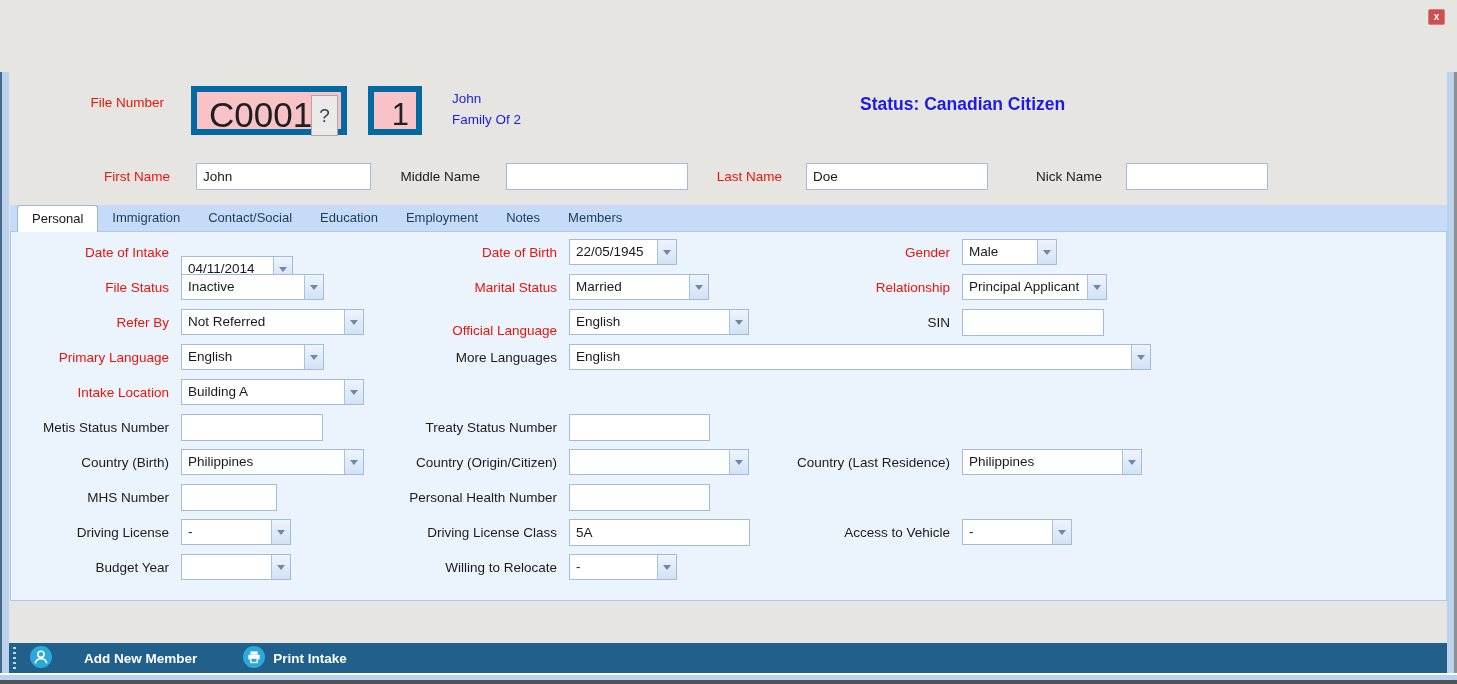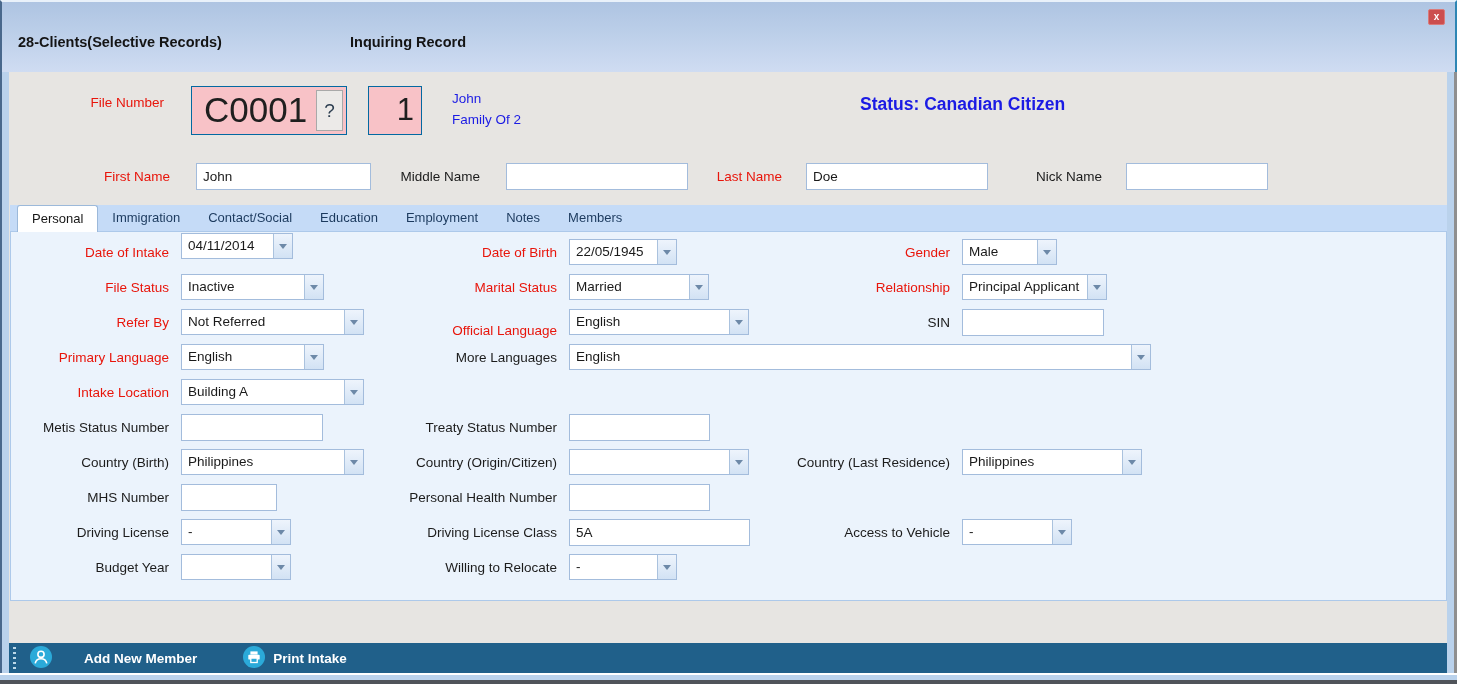--- a/index.html
+++ b/index.html
@@ -25,21 +25,21 @@
     color:#fff; font-size:10px; font-weight:700; line-height:13px; text-align:center; cursor:pointer;
   }
   .frame-left  { position:absolute; left:0; top:72px; bottom:0; width:9px;  background:#bad2ec; border-left:2px solid #49688c; z-index:5; }
   .frame-right { position:absolute; right:0; top:72px; bottom:0; width:10px; background:#bad2ec; border-right:3px solid #8f8f8f; z-index:5; }
   .frame-bottom{ position:absolute; left:0; right:0; bottom:0; height:11px; z-index:6;
     background:linear-gradient(180deg,#ffffff 0 2px,#bad2ec 2px 7px,#50545a 7px 11px); }
 
   
   .file-number-label { position:absolute; left:58px; top:89px; width:106px; text-align:right;
     color:var(--accent-red-label,#e8150b); font-size:13.5px; }
-  .pink-box { position:absolute; background:var(--pink-field,#f8c2c7); border:1px solid #0369a1; }
+  .pink-box { position:absolute; background:var(--pink-field,#f8c2c7); border:6px solid #0369a1; }
   .pink-file { left:191px; top:86px; width:156px; height:49px; }
   .pink-file .big-val { font-size:35px; font-weight:400; line-height:45px; padding-left:12px; color:#1f1f1f; }
   .lookup-btn { position:absolute; right:3px; top:3px; width:27px; height:41px;
     background:#eceae8; border:1px solid #a9a9a9; font-size:19px; color:#2d3e50; text-align:center; cursor:pointer;
     font-family:"Liberation Sans",sans-serif; }
   .pink-count { left:368px; top:86px; width:54px; height:49px;
     font-size:31px; line-height:45px; text-align:right; padding-right:7px; color:#1f1f1f; }
   .client-info { position:absolute; left:452px; top:88px; color:var(--accent-blue-text,#1b1be4); font-size:13.5px; line-height:21px; }
   .status-text { position:absolute; left:860px; top:94px; color:var(--accent-blue-text,#1b1be4); font-size:17.5px; font-weight:700; }
 
@@ -79,24 +79,20 @@
   .fbtn { display:flex; align-items:center; gap:8px; color:#fff; font-weight:700; font-size:13.5px;
     height:100%; padding:0 6px; cursor:pointer; }
   .fbtn.add { margin-left:8px;gap:32px; }
   .fbtn.print { margin-left:34px; }
 </style>
 </head>
 <body>
 
 <div class="window">
 
-  <div class="titlebar">
-    <span class="title-left">28-Clients(Selective Records)</span>
-    <span class="title-mid">Inquiring Record</span>
-  </div>
   <div class="close-btn">x</div>
 
   <div class="file-number-label flabel req">File Number</div>
   <div class="pink-box pink-file">
     <div class="big-val">C0001</div>
     <button class="lookup-btn">?</button>
   </div>
   <div class="pink-box pink-count">1</div>
   <div class="client-info">
     <div>John</div>
@@ -120,21 +116,21 @@
       <div class="tab">Immigration</div>
       <div class="tab">Contact/Social</div>
       <div class="tab">Education</div>
       <div class="tab">Employment</div>
       <div class="tab">Notes</div>
       <div class="tab">Members</div>
     </div>
 
   <div class="panel" id="form-panel">
       <div class="flabel req" style="left: 0px; top: 7px; width: 158px;">Date of Intake</div>
-      <div class="combo" style="left: 170px; top: 1px; width: 112px;">
+      <div class="combo" style="left: 170px; top: 24px; width: 112px;">
         <span class="combo-val">04/11/2014</span>
         <span class="combo-btn">
           <span class="arrow"></span>
         </span>
       </div>
       <div class="flabel req" style="left: 320px; top: 7px; width: 226px;">Date of Birth</div>
       <div class="combo" style="left: 558px; top: 7px; width: 108px;">
         <span class="combo-val">22/05/1945</span>
         <span class="combo-btn">
           <span class="arrow"></span>

